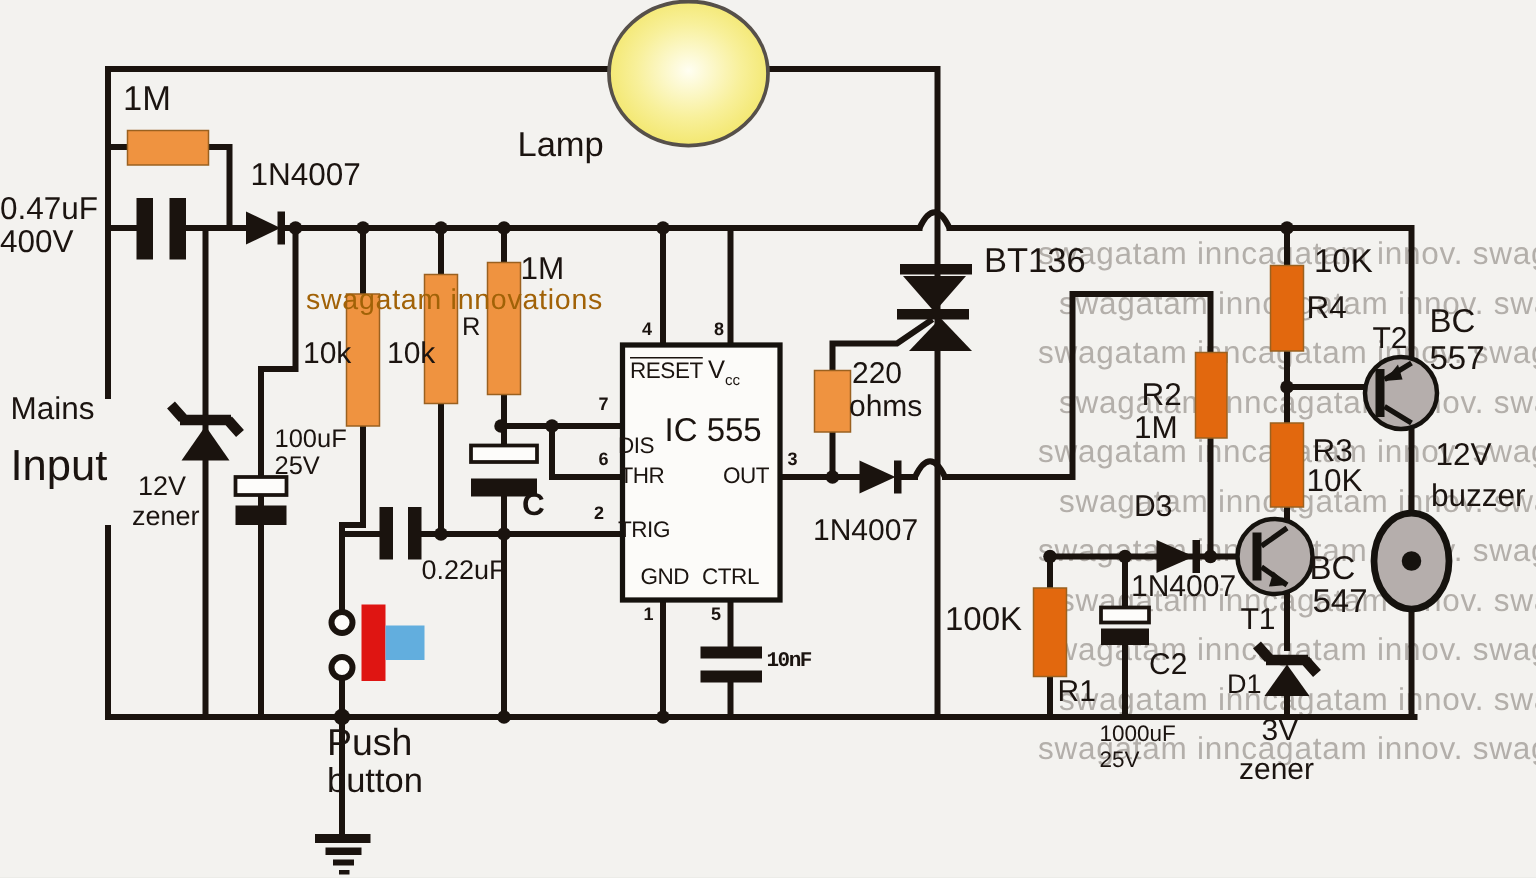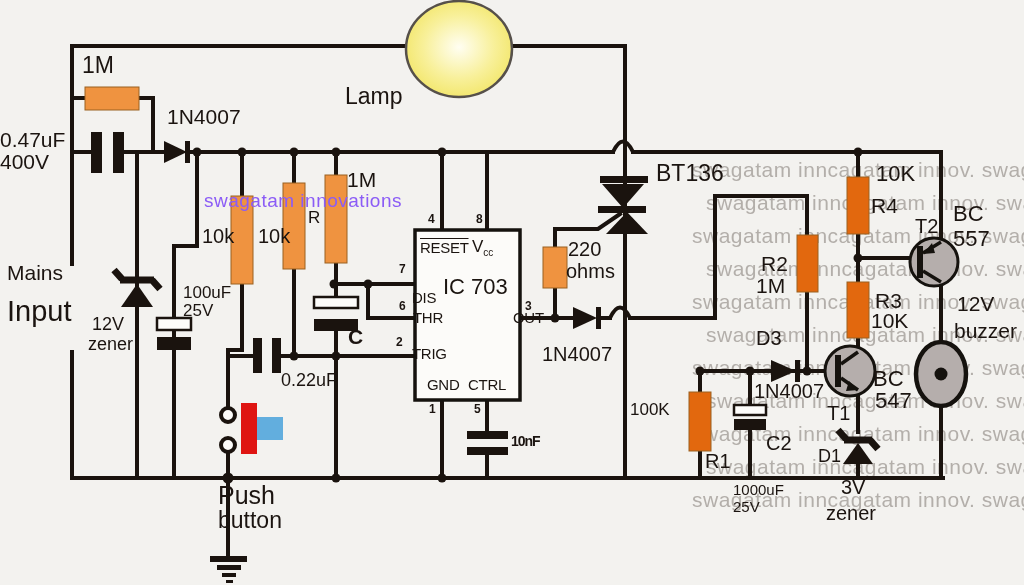--- a/index.html
+++ b/index.html
@@ -1,30 +1,30 @@
 <!DOCTYPE html>
 <html><head>
 <meta charset="utf-8">
 <style>
   html,body{margin:0;padding:0;background:#e8e7e4;}
   #stage{position:relative;width:1024px;height:585px;background:#f3f2ef;overflow:hidden;
          font-family:"Liberation Sans",sans-serif;color:#1b1410;}
   .layer{position:absolute;left:0;top:0;width:100%;height:100%;}
   #wm-gray{z-index:1;}
   #schematic{z-index:2;}
-  #wm-blue{z-index:4;position:absolute;font-size:19px;font-weight:500;color:#8b5cf6;
+  #wm-blue{z-index:4;position:absolute;font-size:19px;font-weight:500;color:#a16207;
            white-space:nowrap;letter-spacing:0.5px;}
   .wm-row{position:absolute;white-space:nowrap;font-size:21px;color:rgba(115,108,102,0.50);
           letter-spacing:0.5px;}
   .lb{position:absolute;z-index:5;white-space:nowrap;line-height:1.05;}
   .pin{font-size:12px;font-weight:700;}
   .icl{font-size:15px;letter-spacing:-0.3px;}
   .ov{text-decoration:overline;}
   .bold{font-weight:700;}
-  .mono{font-family:Liberation Sans, sans-serif;font-weight:700;letter-spacing:-1px;}
+  .mono{font-family:Liberation Mono, monospace;font-weight:700;letter-spacing:-1px;}
   sub.vcc{font-size:10px;}
 </style>
 </head>
 <body>
 
 <div id="stage">
 
   <div class="layer" id="wm-gray">
       <div class="wm-row" style="left: 692px; top: 158px;">swagatam inncagatam innov. swagatam inncagatam innov.</div>
       <div class="wm-row" style="left: 706px; top: 191px;">swagatam inncagatam innov. swagatam inncagatam innov.</div>
@@ -225,38 +225,38 @@
   <div class="lb" style="left:756px;top:275px;font-size:21px">1M</div>
   <div class="lb" style="left:915px;top:216px;font-size:20px">T2</div>
   <div class="lb" style="left:953px;top:202px;font-size:22px">BC</div>
   <div class="lb" style="left:953px;top:227px;font-size:22px">557</div>
   <div class="lb" style="left:875px;top:290px;font-size:21px">R3</div>
   <div class="lb" style="left:871px;top:310px;font-size:21px">10K</div>
   <div class="lb" style="left:957px;top:293px;font-size:21px">12V</div>
   <div class="lb" style="left:954px;top:320px;font-size:21px">buzzer</div>
   <div class="lb" style="left:756px;top:328px;font-size:20px">D3</div>
   <div class="lb" style="left:754px;top:381px;font-size:20px">1N4007</div>
-  <div class="lb" style="left:630px;top:401px;font-size:17px">100K</div>
+  <div class="lb" style="left:630px;top:401px;font-size:22px">100K</div>
   <div class="lb" style="left:705px;top:451px;font-size:20px">R1</div>
   <div class="lb" style="left:766px;top:433px;font-size:20px">C2</div>
   <div class="lb" style="left:733px;top:482px;font-size:15px">1000uF</div>
   <div class="lb" style="left:733px;top:499px;font-size:15px">25V</div>
   <div class="lb" style="left:827px;top:403px;font-size:20px">T1</div>
   <div class="lb" style="left:873px;top:367px;font-size:22px">BC</div>
   <div class="lb" style="left:875px;top:389px;font-size:22px">547</div>
   <div class="lb" style="left:818px;top:447px;font-size:18px">D1</div>
   <div class="lb" style="left:841px;top:477px;font-size:20px">3V</div>
   <div class="lb" style="left:826px;top:503px;font-size:20px">zener</div>
 
   <div class="lb icl ov" style="left:420px;top:240px">RESET</div>
   <div class="lb" style="left:472px;top:238px;font-size:17px"><span>V</span><sub class="vcc">cc</sub></div>
   <div class="lb icl" style="left:412px;top:290px">DIS</div>
-  <div class="lb" style="left:443px;top:275px;font-size:22px">IC 703</div>
+  <div class="lb" style="left:443px;top:275px;font-size:22px">IC 555</div>
   <div class="lb icl" style="left:413px;top:310px">THR</div>
-  <div class="lb icl" style="left:513px;top:310px">OUT</div>
+  <div class="lb icl" style="left:482px;top:310px">OUT</div>
   <div class="lb icl" style="left:412px;top:346px">TRIG</div>
   <div class="lb icl" style="left:427px;top:377px">GND</div>
   <div class="lb icl" style="left:468px;top:377px">CTRL</div>
 
   <div class="lb pin" style="left:428px;top:213px">4</div>
   <div class="lb pin" style="left:476px;top:213px">8</div>
   <div class="lb pin" style="left:399px;top:263px">7</div>
   <div class="lb pin" style="left:399px;top:300px">6</div>
   <div class="lb pin" style="left:396px;top:336px">2</div>
   <div class="lb pin" style="left:525px;top:300px">3</div>

